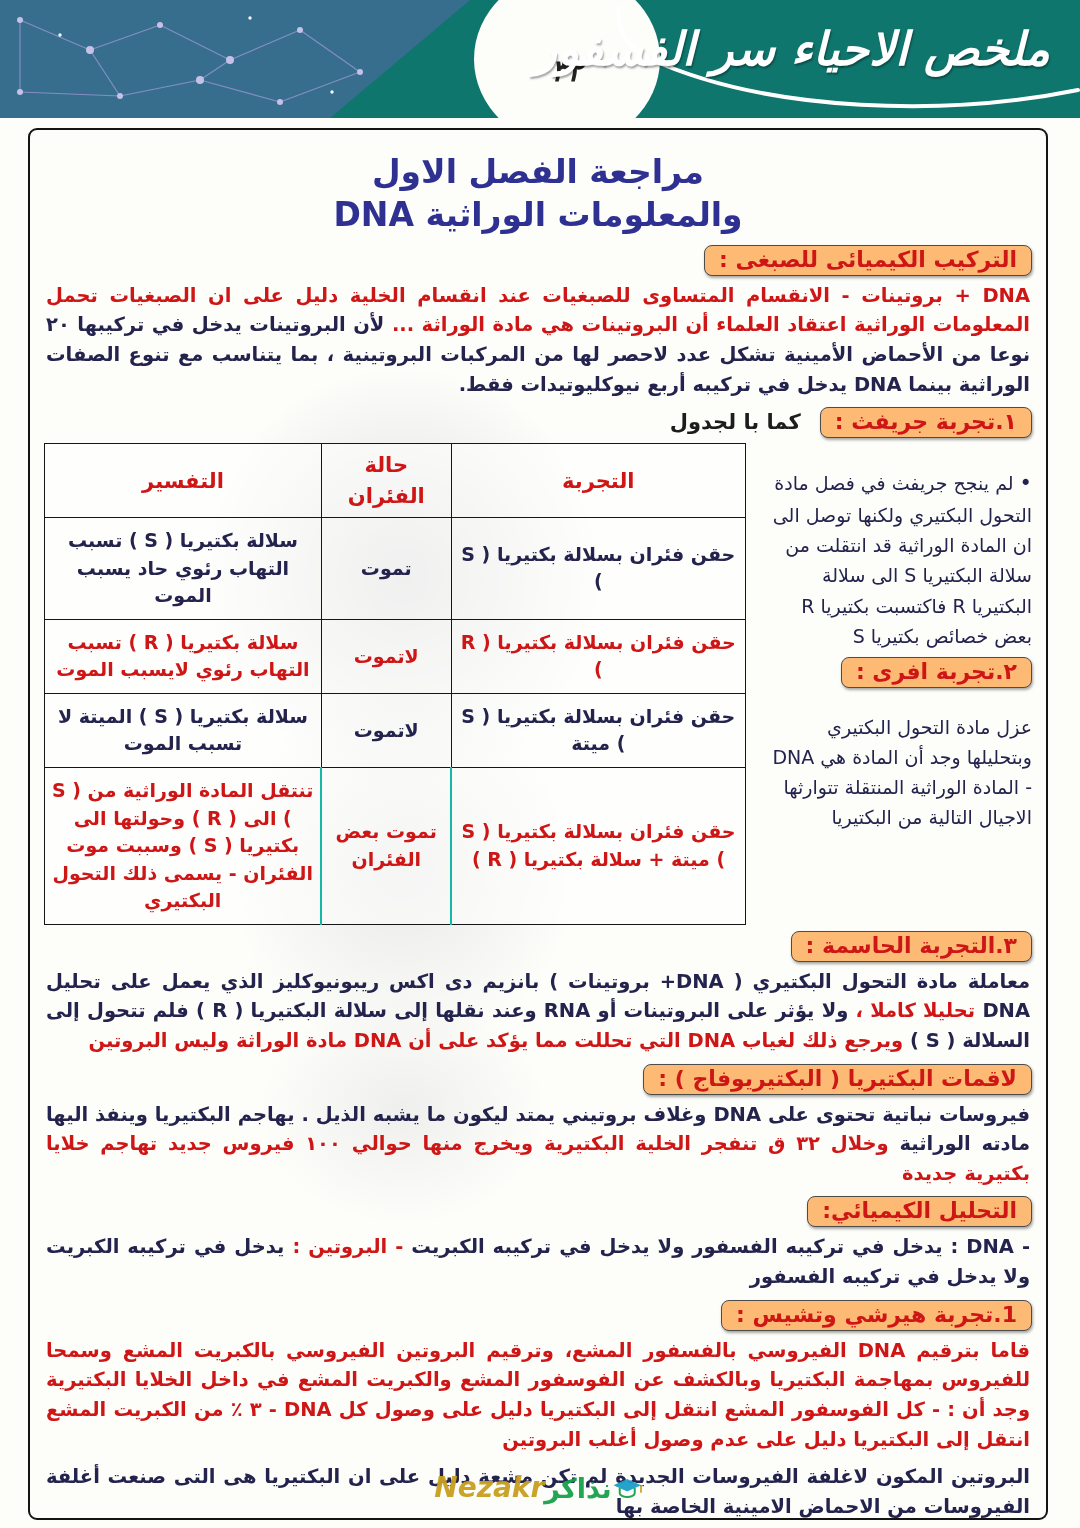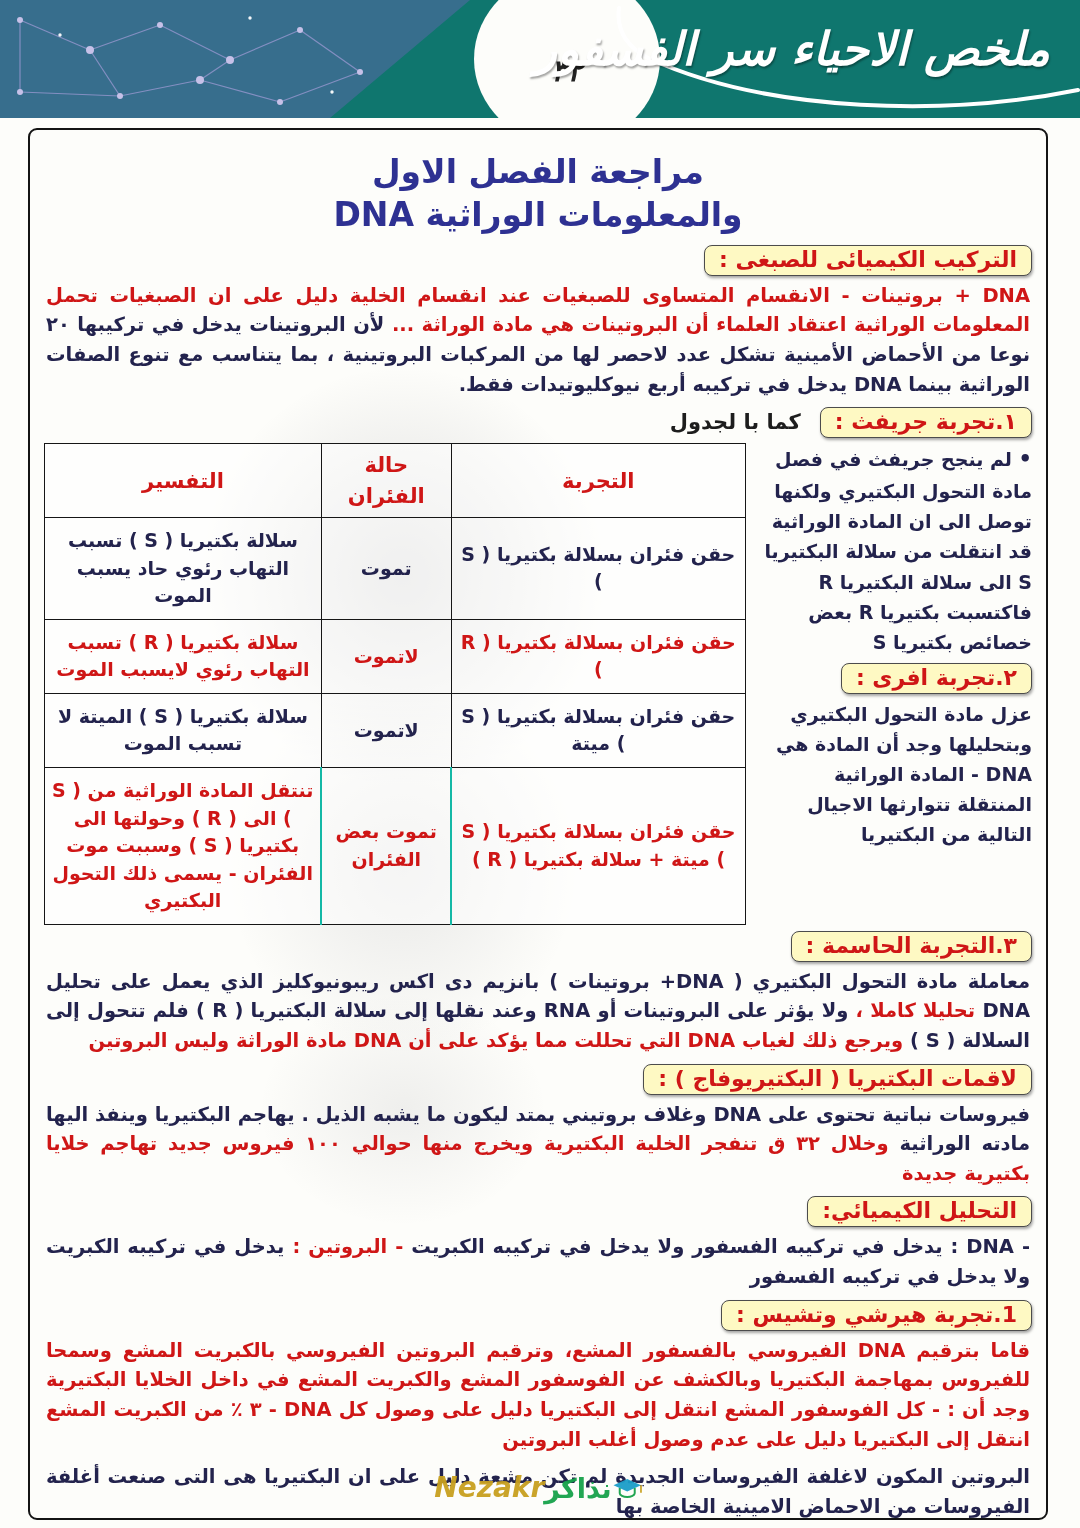--- a/index.html
+++ b/index.html
@@ -20,32 +20,32 @@
   .face-wm { position:absolute; top:240px; left:40px; width:640px; height:860px; pointer-events:none;
     background:
       radial-gradient(ellipse 44% 34% at 52% 24%, rgba(55,55,65,.16), transparent 72%),
       radial-gradient(ellipse 38% 30% at 52% 58%, rgba(70,70,80,.11), transparent 72%),
       radial-gradient(ellipse 30% 18% at 52% 86%, rgba(70,70,80,.08), transparent 75%);
   }
 
   .doc-title { position:relative; text-align:center; color:#2e3192; font-weight:bold; font-size:33px; line-height:1.3; margin:2px 0 8px; }
 
   .head-row { position:relative; text-align:right; margin:4px 0 5px; }
-  .pill { display:inline-block; background:#fef9c3; border:1.7px solid #4c4c4c; border-radius:8px; padding:1px 14px 3px; color:#cf1616; font-weight:bold; font-size:22px; box-shadow:1px 2px 3px rgba(0,0,0,.35); }
+  .pill { display:inline-block; background:#fdba74; border:1.7px solid #4c4c4c; border-radius:8px; padding:1px 14px 3px; color:#cf1616; font-weight:bold; font-size:22px; box-shadow:1px 2px 3px rgba(0,0,0,.35); }
   .note { font-size:21px; font-weight:bold; color:#1d1d1d; margin-right:14px; }
 
   p.body { position:relative; font-size:19.5px; font-weight:bold; line-height:1.52; text-align:justify; margin:2px 2px 8px; }
   .red  { color:#cf1616; }
   .navy { color:#23234d; }
   .center { text-align:center; }
 
   
   .grif-grid { position:relative; display:flex; gap:14px; align-items:flex-start; margin:2px 0 6px; }
   .side { flex:0 0 272px; }
-  .side-p { font-size:19px; font-weight:bold; line-height:1.58; text-align:right; margin-bottom:6px; }
+  .side-p { font-size:19px; font-weight:normal; line-height:1.58; text-align:right; margin-bottom:6px;margin-top:24px; }
   .bullet { font-size:21px; }
   .tbl-wrap { flex:1; }
   table.gtable { width:100%; border-collapse:collapse; background:rgba(255,255,255,.55); }
   .gtable th, .gtable td { border:1.7px solid #161616; text-align:center; vertical-align:middle; padding:9px 6px; font-weight:bold; font-size:19px; line-height:1.45; }
   .gtable th { color:#cf1616; font-size:21px; padding:6px; }
   .row-blue td { color:#23234d; }
   .row-red  td { color:#cf1616; }
   .row-last td:nth-child(1), .row-last td:nth-child(2) { border-left:2px solid #14b8a6; }
   .c-exp { width:42%; } .c-state { width:18.5%; } .c-expl { width:39.5%; }
 

